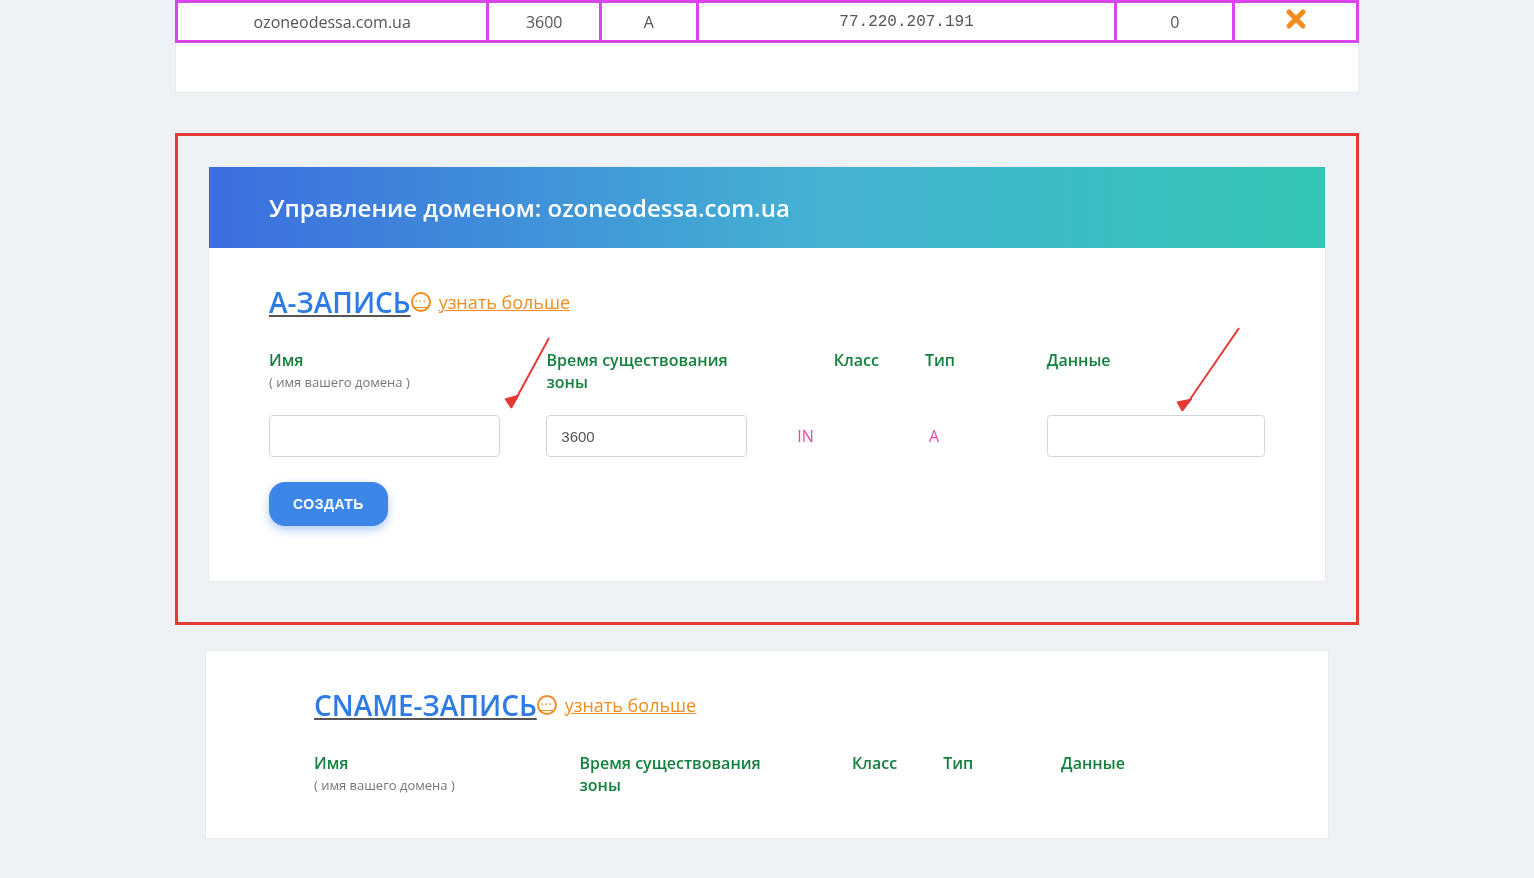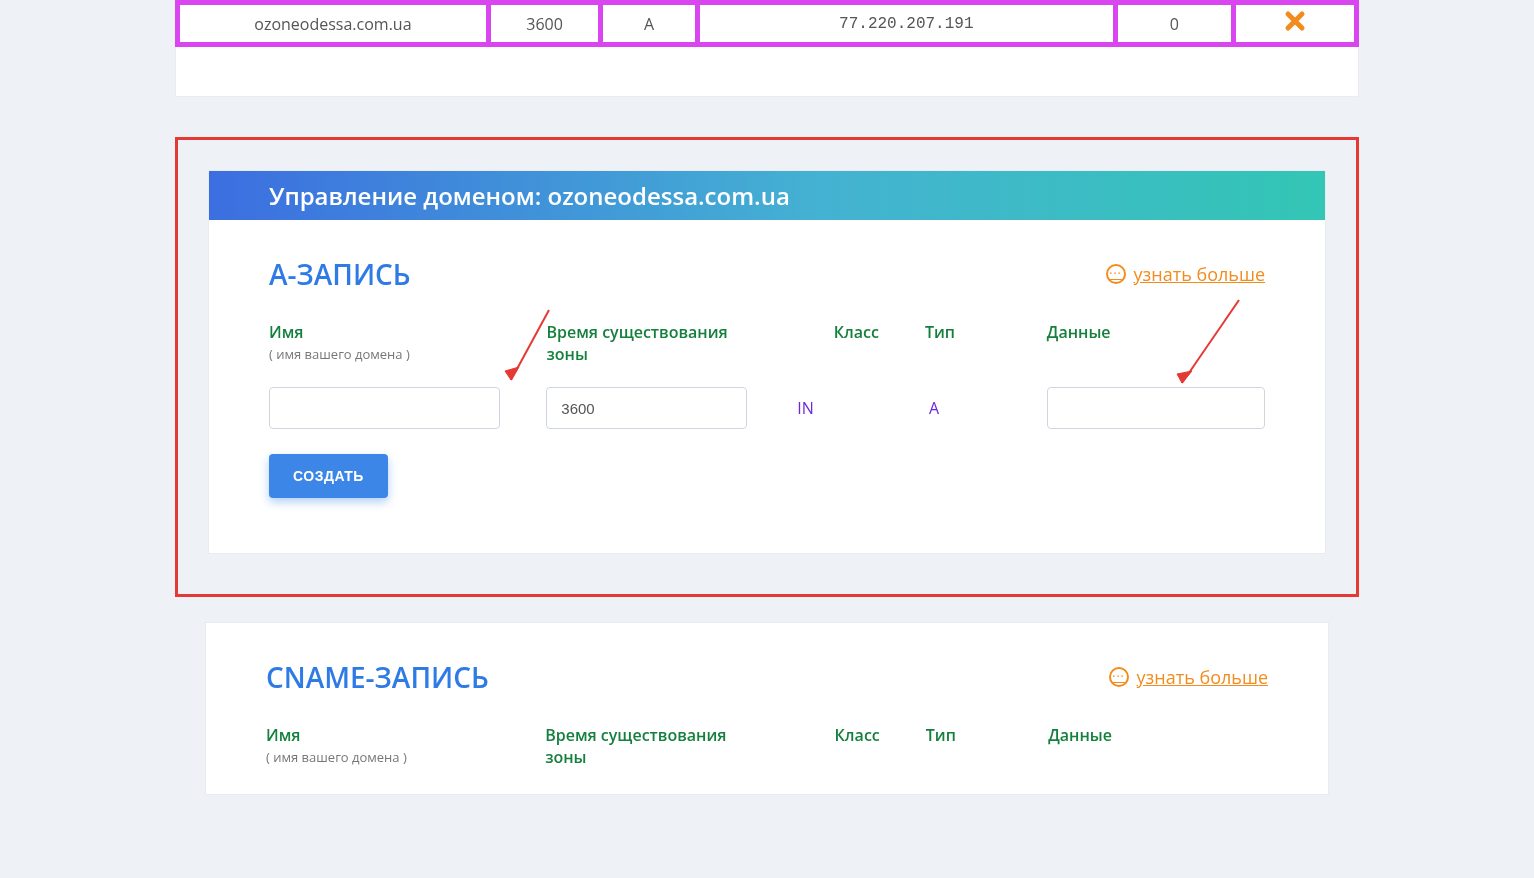--- a/index.html
+++ b/index.html
@@ -17,21 +17,21 @@
     }
 
     
     .dns-table {
       background: #fff;
       border-collapse: collapse;
       width: 100%;
       border: 1px solid #e8ecf1;
     }
     .dns-table td {
-      border: 5px solid #d946ef;
+      border: 3px solid #d946ef;
       padding: 4px 10px;
       text-align: center;
       font-size: 16px;
       color: #555;
     }
     .dns-table td.name { width: 290px; }
     .dns-table td.ttl  { width: 105px; }
     .dns-table td.rtype{ width: 90px; }
     .dns-table td.data { width: 390px; font-family: Liberation Mono, monospace; }
     .dns-table td.prio { width: 110px; }
@@ -54,33 +54,33 @@
       position: relative;
     }
 
     .panel {
       background: #fff;
       border: 1px solid #e8ecf1;
     }
     .panel-header {
       background: linear-gradient(90deg, #3c6ee0 0%, #44b2d2 55%, #33c6b5 100%);
       color: #fff;
-      padding: 8px 60px;
+      padding: 24px 60px;
       font-size: 24px;
       font-weight: 600;
     }
     .panel-body {
       padding: 35px 60px 55px 60px;
       position: relative;
     }
     .section-head-row {
       display: flex;
-      justify-content: space-between;
       align-items: center;
       margin-bottom: 28px;
+      text-decoration: underline;
     }
     .section-title {
       color: #2f7be6;
       font-size: 28px;
       font-weight: 600;
     }
     .learn-more {
       color: #f28c1e;
       font-size: 18px;
       text-decoration: underline;
@@ -134,28 +134,28 @@
       height: 42px;
       padding: 0 14px;
       font-size: 15px;
       color: #555;
       width: 100%;
     }
     .static-val {
       display: flex;
       align-items: center;
       font-size: 16px;
-      color: #6d28d9;
+      color: #ec4899;
       padding-left: 4px;
     }
     .btn-create {
       background: #3c86e8;
       color: #fff;
       border: none;
-      border-radius: 4px;
+      border-radius: 16px;
       padding: 14px 24px;
       font-size: 14px;
       font-weight: 600;
       letter-spacing: 0.5px;
       box-shadow: 0 4px 10px rgba(60,134,232,0.4);
       cursor: pointer;
     }
 
     
     .cname-wrap {
@@ -252,21 +252,21 @@
         <svg class="arrow-svg" style="left:955px; top:75px;" width="85" height="100">
           <line x1="75" y1="5" x2="18" y2="88" stroke-width="2"></line>
           <polygon points="18,88 28,76 13,79"></polygon>
         </svg>
       </div>
     </div>
   </div>
 
   <div class="cname-wrap">
     <div class="panel">
-      <div class="panel-body" style="padding-bottom:4px;">
+      <div class="panel-body" style="padding-bottom:20px;margin-left:48px;">
         <div class="section-head-row">
           <div class="section-title">CNAME-ЗАПИСЬ</div>
           <a class="learn-more" href="#">
             <span class="dots-icon">···</span>
             <span>узнать больше</span>
           </a>
         </div>
         <div class="field-labels">
           <div class="col-name">
             <div class="label-main">Имя</div>

